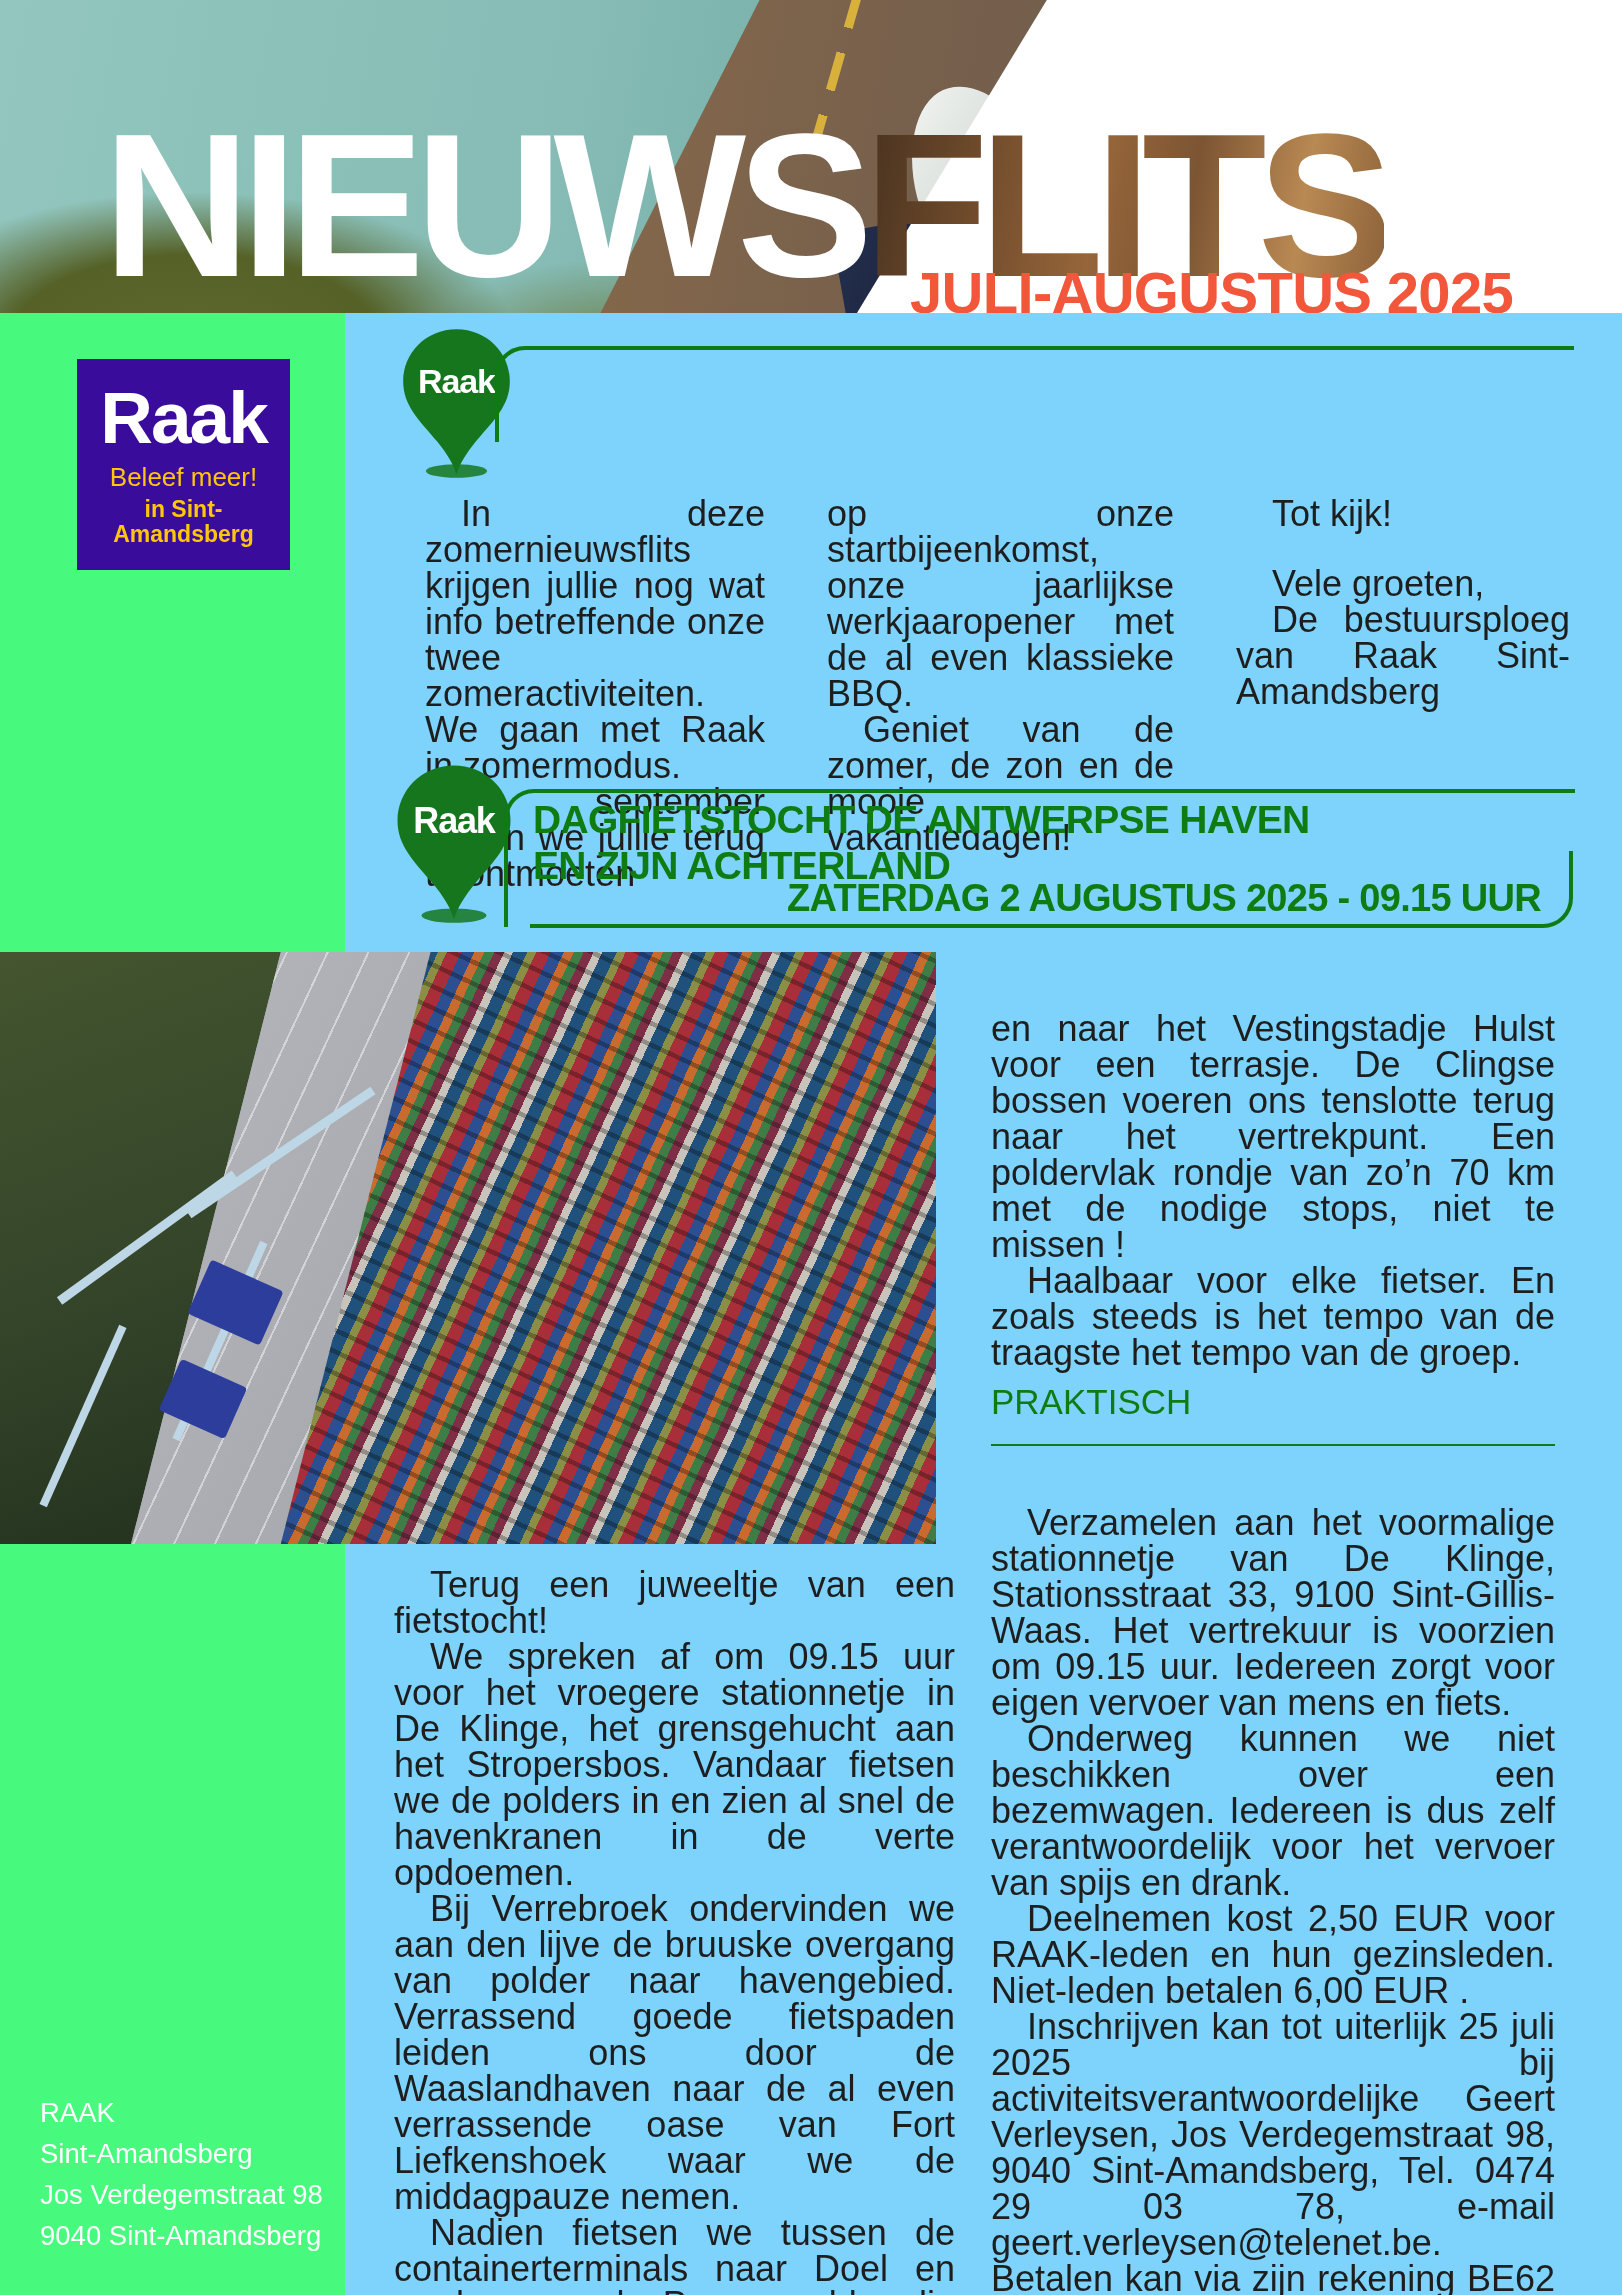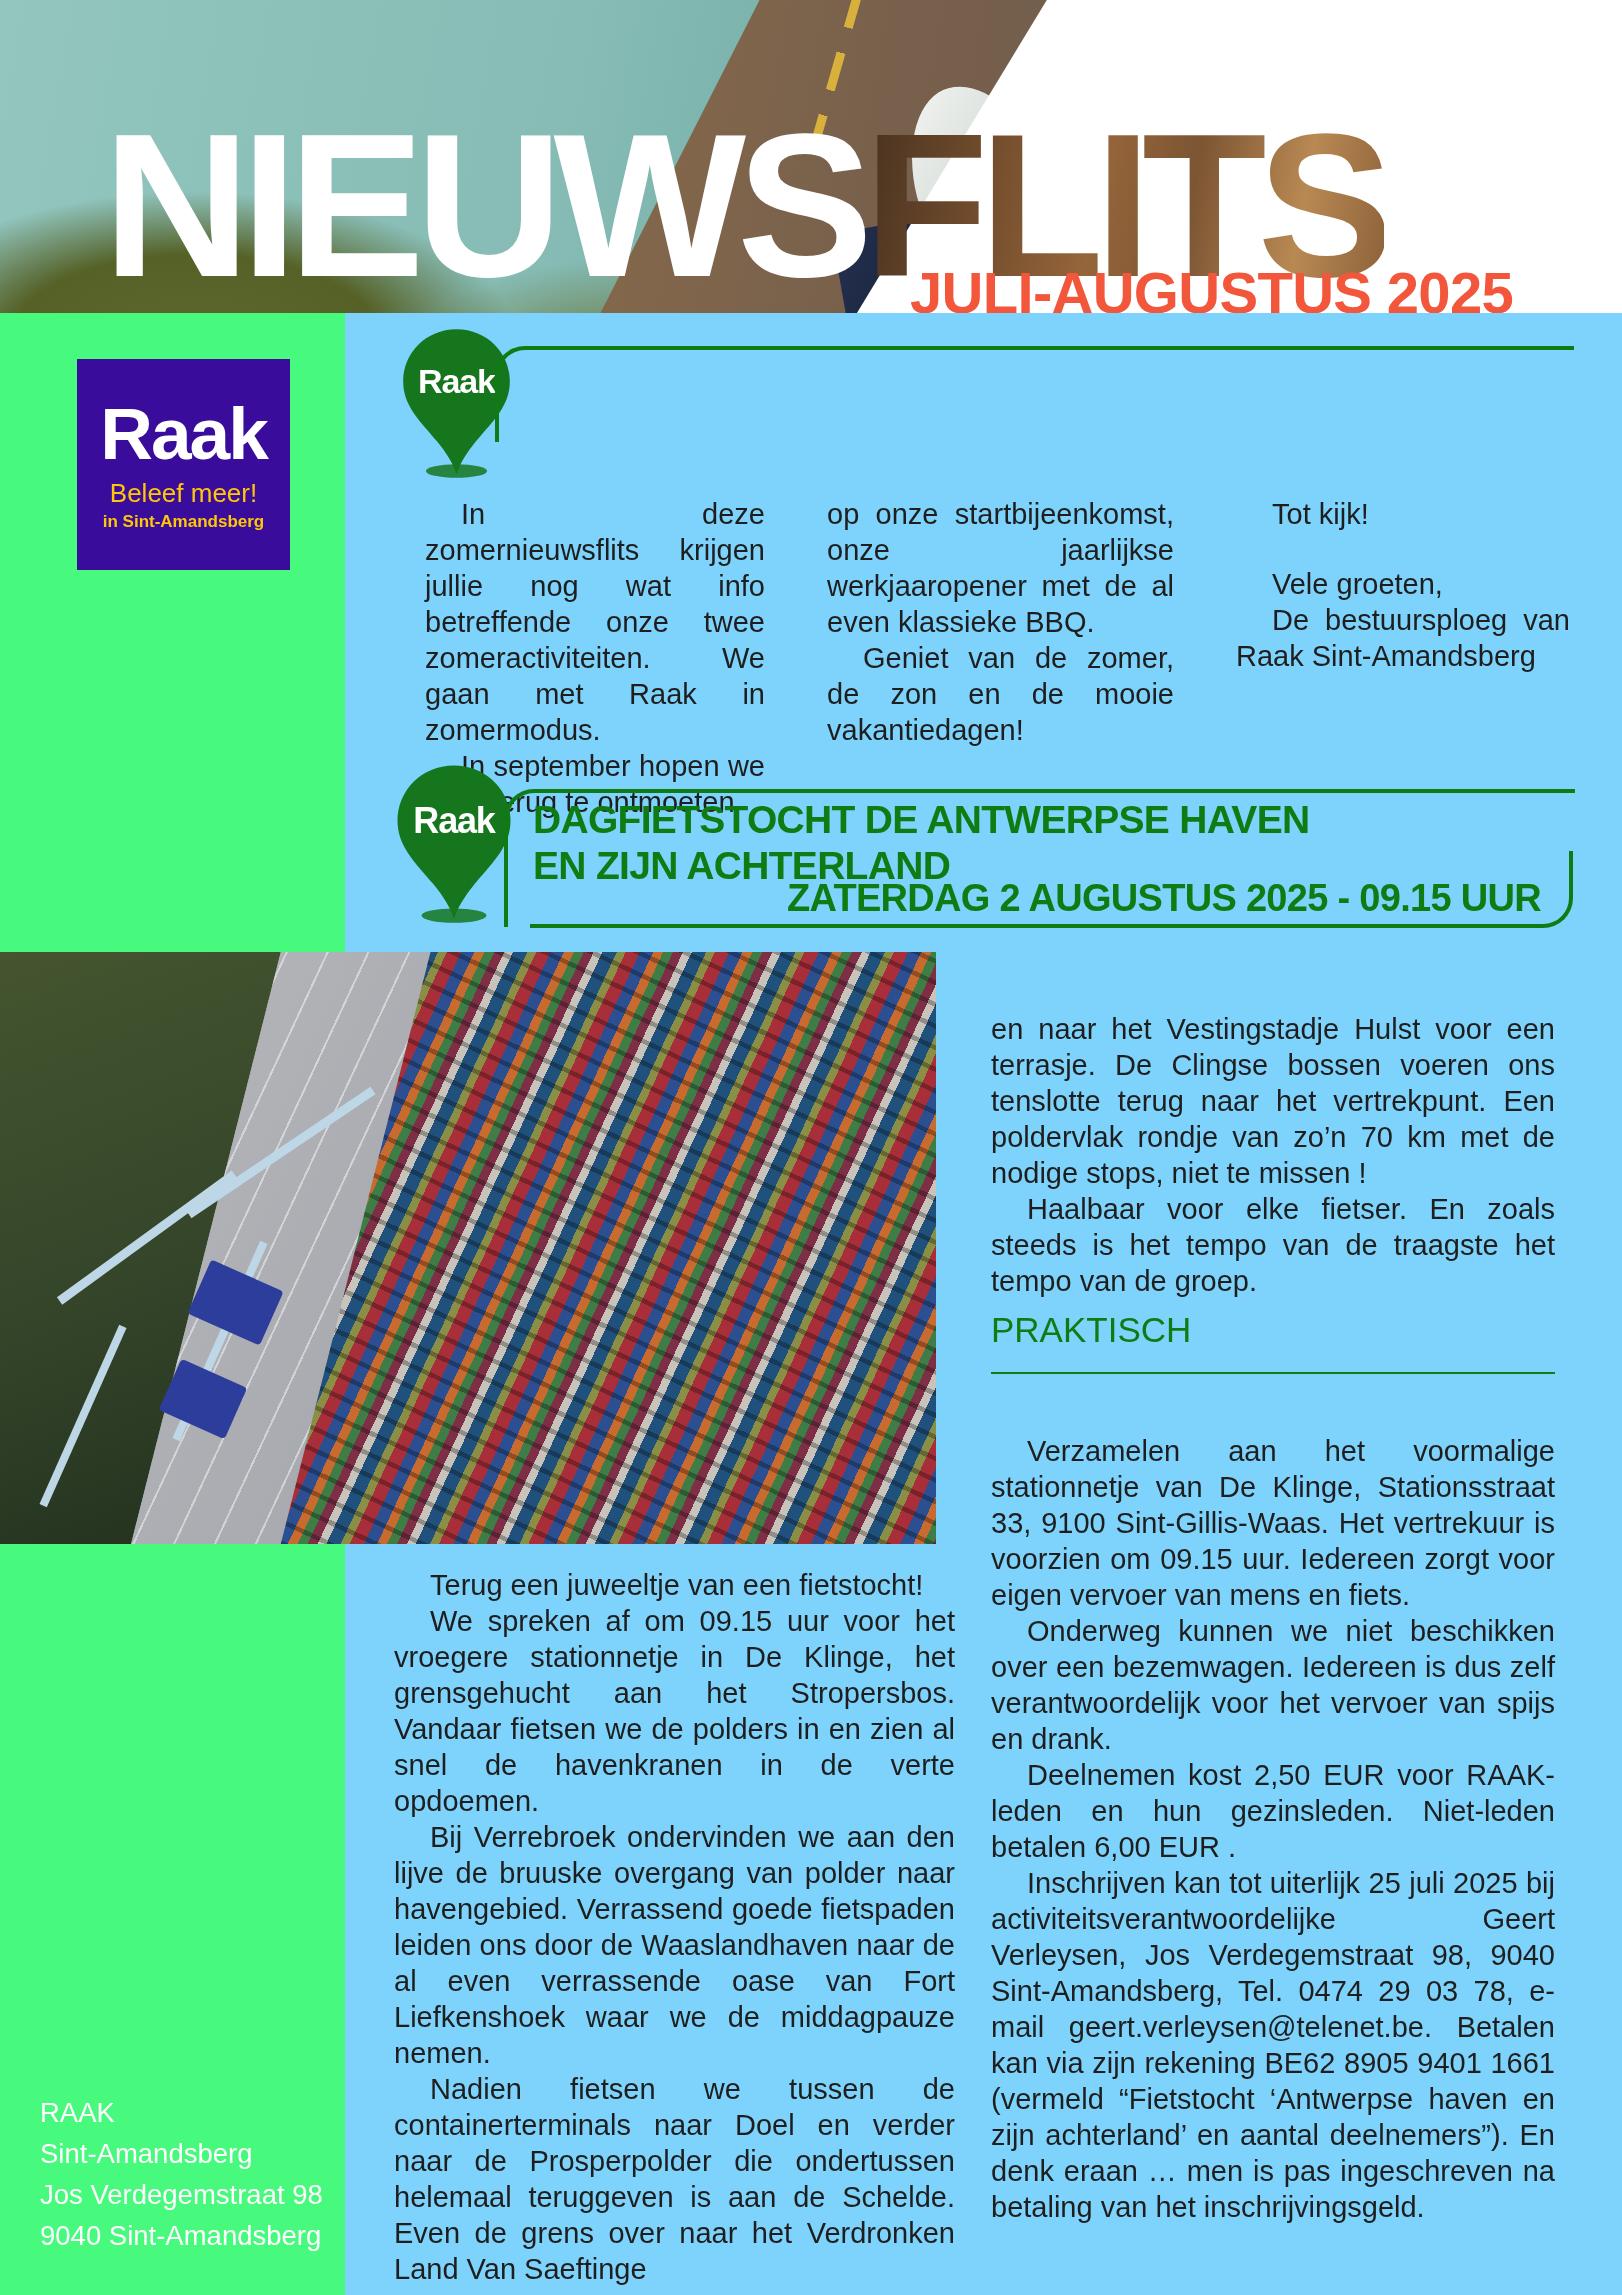--- a/index.html
+++ b/index.html
@@ -58,33 +58,33 @@
     font-size:58px;font-weight:700;color:#f2563b;letter-spacing:-0.7px;white-space:nowrap;
   }
   
   .sidebar{position:absolute;left:0;top:313px;width:345px;height:1983px;background:#47fa7d;}
   .logo{
     position:absolute;left:77px;top:46px;width:213px;height:211px;background:#3a0c9c;
     display:flex;flex-direction:column;justify-content:center;align-items:center;text-align:center;
   }
   .logo .logo-name{color:#ffffff;font-size:73px;font-weight:700;letter-spacing:-2px;line-height:1;}
   .logo .logo-tagline{color:#ffc60a;font-size:26px;font-weight:400;margin-top:9.2px;line-height:1.1;}
-  .logo .logo-loc{color:#ffc60a;font-size:17px;font-weight:700;margin-top:5.2px;line-height:1.1;}
+  .logo .logo-loc{color:#ffc60a;font-size:23px;font-weight:700;margin-top:5.2px;line-height:1.1;}
   .footer-address{position:absolute;left:40px;top:1779px;color:#ffffff;font-size:27.5px;line-height:41px;font-weight:400;}
   
   .pin-wrap{position:absolute;}
   .pin-wrap svg{width:100%;height:100%;}
   .pin-wrap text{fill:#ffffff;font-family:"Liberation Sans",sans-serif;font-weight:700;font-size:30px;text-anchor:middle;letter-spacing:-1px;}
   
   .frame-tl{position:absolute;border-left:4.6px solid #0e7c12;border-top:4.6px solid #0e7c12;border-top-left-radius:30px;}
   .frame-br{position:absolute;border-right:4.6px solid #0e7c12;border-bottom:4.6px solid #0e7c12;border-bottom-right-radius:30px;}
   .sec-title{position:absolute;margin:0;color:#0e7c12;font-weight:700;font-size:39px;line-height:46px;letter-spacing:-0.7px;white-space:pre-line;}
   .date-line{position:absolute;margin:0;color:#0e7c12;font-weight:700;font-size:38px;text-align:right;letter-spacing:-0.7px;}
   
-  .bodytext p{margin:0;font-size:29px;line-height:36px;text-align:justify;text-indent:36px;color:#1e1e1e;}
+  .bodytext p{margin:0;font-size:36px;line-height:36px;text-align:justify;text-indent:36px;color:#1e1e1e;}
   .bodytext p.no-indent{text-indent:0;}
   .cols3{position:absolute;left:425px;top:496px;width:1145px;display:grid;grid-template-columns:340px 347px 334px;column-gap:62px;}
   .cols3 .gap-above{margin-top:34px;}
   .tour-left{position:absolute;left:394px;top:1567px;width:561px;}
   .tour-right{position:absolute;left:991px;top:1011px;width:564px;}
   .praktisch-title{margin:10.5px 0 0 0;text-align:left;color:#0e7c12;font-weight:400;font-size:35px;letter-spacing:0;}
   .praktisch-rule{height:2.6px;background:#0e7c12;margin-top:22px;}
   .praktisch-first{margin-top:59px !important;}
   
   .harbor{position:absolute;left:0;top:952px;width:936px;height:592px;overflow:hidden;background:#9b9ea3;}

